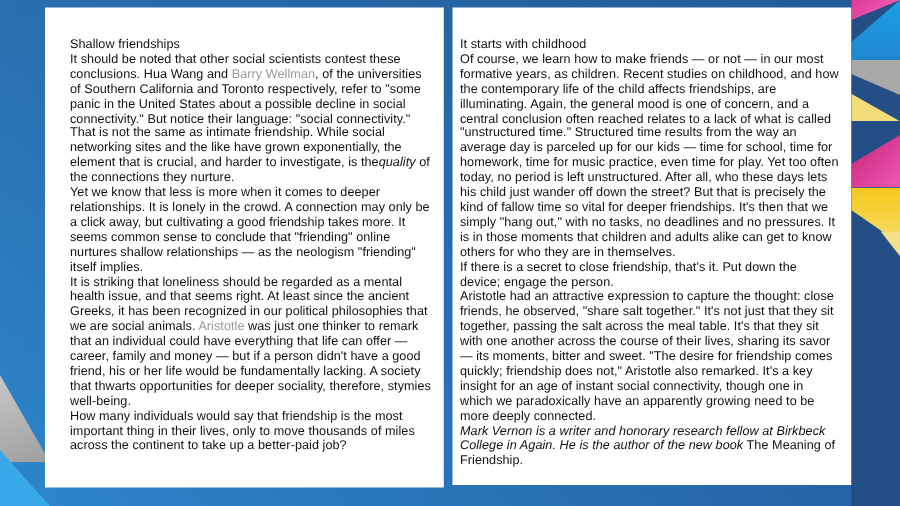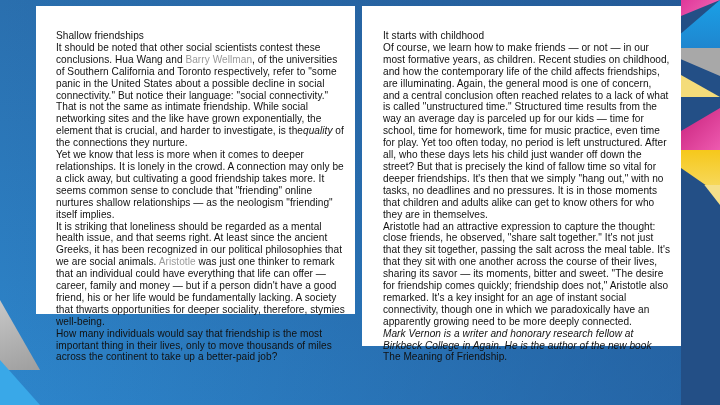--- a/index.html
+++ b/index.html
@@ -33,22 +33,22 @@
     .d4 { top:75px; height:22px; background:#f4dc7a; clip-path: polygon(0 0,100% 100%,0 100%); }
     .d5 { top:108px; height:42px; background: linear-gradient(135deg,#c7207a,#ee5ab0); clip-path: polygon(100% 0,100% 100%,0 100%,0 55%); }
     .d6 { top:150px; height:45px; background: linear-gradient(180deg,#f6c81b,#f7dc6a); clip-path: polygon(0 0,100% 0,100% 100%,0 40%); }
     .d7 { top:185px; height:20px; background:#f5e08a; clip-path: polygon(60% 0,100% 0,100% 100%); }
     .panel {
       position:absolute; background:#ffffff; box-sizing:border-box;
       padding:24px 10px 0 20px;
       font-size:10.1px; line-height:11.9px; color:#111;
       letter-spacing:0.05px;
     }
-    .panel-left { left:36px; top:6px; width:319px; height:308px; }
-    .panel-right { left:362px; top:6px; width:319px; height:340px; padding-left:21px; }
+    .panel-left { left:36px; top:6px; width:319px; height:384px; }
+    .panel-right { left:362px; top:6px; width:319px; height:382px; padding-left:6px; }
     .panel p { margin:0; }
     .link { color:#999; }
     em { }
   </style>
 </head>
 <body>
 
 <div class="bg-bottom"></div>
 <div class="tri-gray"></div>
 <div class="tri-lightblue"></div>
@@ -66,15 +66,16 @@
   <p>Shallow friendships</p>
   <p><span>It should be noted that other social scientists contest these conclusions. Hua Wang and </span><span class="link">Barry Wellman</span><span>, of the universities of Southern California and Toronto respectively, refer to "some panic in the United States about a possible decline in social connectivity." But notice their language: "social connectivity." That is not the same as intimate friendship. While social networking sites and the like have grown exponentially, the element that is crucial, and harder to investigate, is the</span><em>quality</em><span> of the connections they nurture.</span></p>
   <p>Yet we know that less is more when it comes to deeper relationships. It is lonely in the crowd. A connection may only be a click away, but cultivating a good friendship takes more. It seems common sense to conclude that "friending" online nurtures shallow relationships — as the neologism "friending" itself implies.</p>
   <p><span>It is striking that loneliness should be regarded as a mental health issue, and that seems right. At least since the ancient Greeks, it has been recognized in our political philosophies that we are social animals. </span><span class="link">Aristotle</span><span> was just one thinker to remark that an individual could have everything that life can offer — career, family and money — but if a person didn't have a good friend, his or her life would be fundamentally lacking. A society that thwarts opportunities for deeper sociality, therefore, stymies well-being.</span></p>
   <p>How many individuals would say that friendship is the most important thing in their lives, only to move thousands of miles across the continent to take up a better-paid job?</p>
 </div>
 
 <div class="panel panel-right">
   <p>It starts with childhood</p>
   <p>Of course, we learn how to make friends — or not — in our most formative years, as children. Recent studies on childhood, and how the contemporary life of the child affects friendships, are illuminating. Again, the general mood is one of concern, and a central conclusion often reached relates to a lack of what is called "unstructured time." Structured time results from the way an average day is parceled up for our kids — time for school, time for homework, time for music practice, even time for play. Yet too often today, no period is left unstructured. After all, who these days lets his child just wander off down the street? But that is precisely the kind of fallow time so vital for deeper friendships. It's then that we simply "hang out," with no tasks, no deadlines and no pressures. It is in those moments that children and adults alike can get to know others for who they are in themselves.</p>
+  <p>If there is a secret to close friendship, that's it. Put down the device; engage the person.</p>
   <p>Aristotle had an attractive expression to capture the thought: close friends, he observed, "share salt together." It's not just that they sit together, passing the salt across the meal table. It's that they sit with one another across the course of their lives, sharing its savor — its moments, bitter and sweet. "The desire for friendship comes quickly; friendship does not," Aristotle also remarked. It's a key insight for an age of instant social connectivity, though one in which we paradoxically have an apparently growing need to be more deeply connected.</p>
   <p><em>Mark Vernon is a writer and honorary research fellow at Birkbeck College in Again. He is the author of the new book</em><span> The Meaning of Friendship.</span></p>
 </div>
 
 </body></html>

